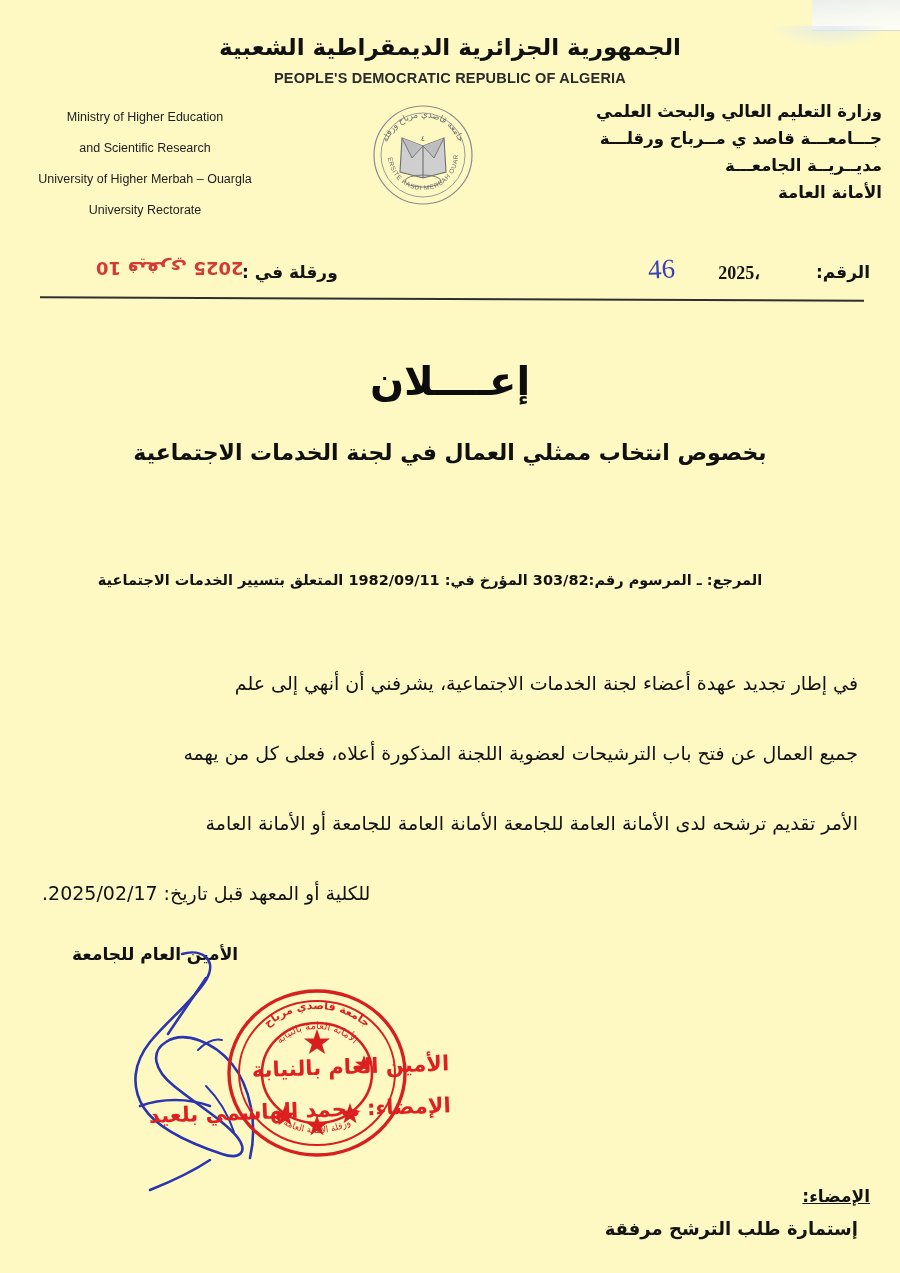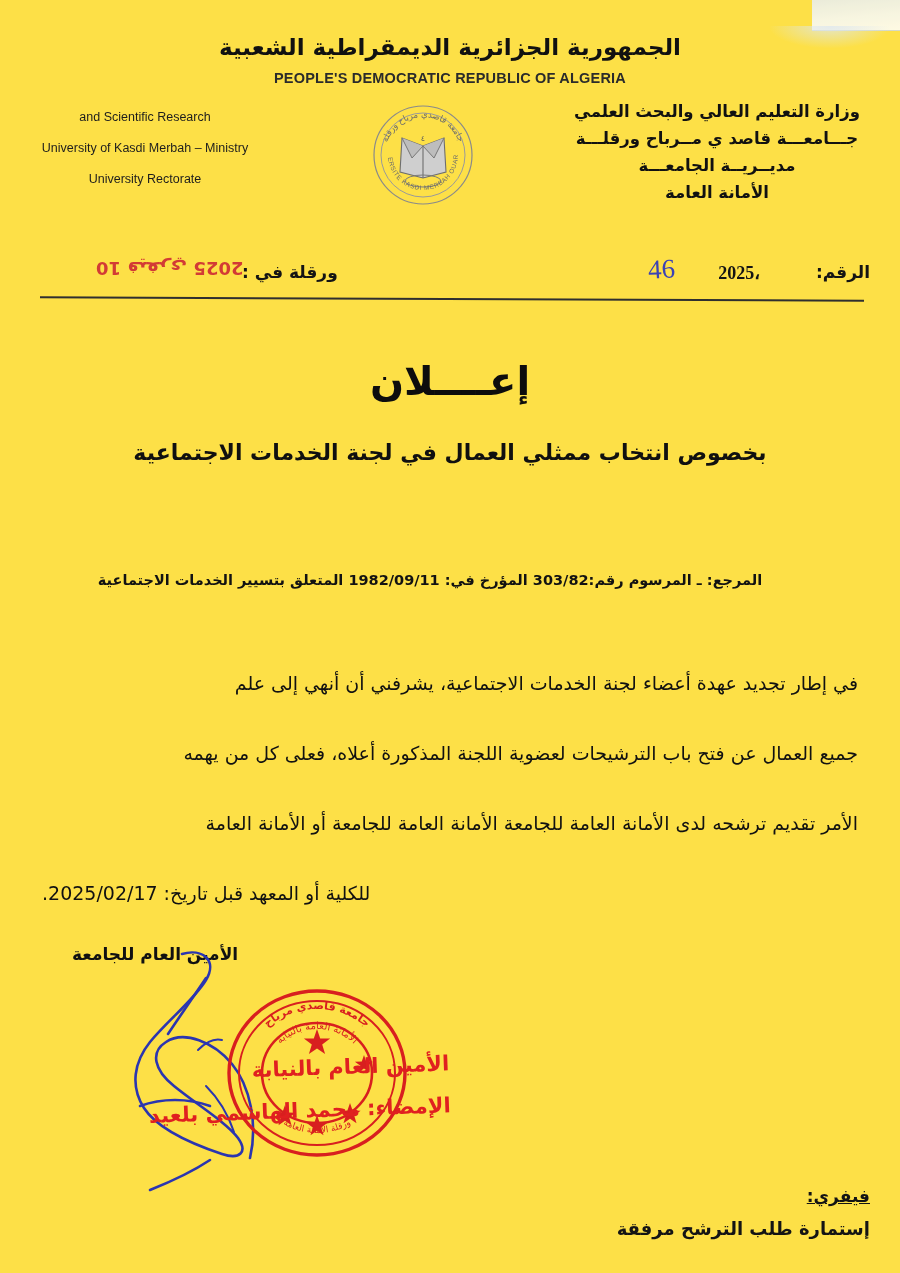--- a/index.html
+++ b/index.html
@@ -7,21 +7,21 @@
     padding: 0;
     background: #ffffff;
   }
   body {
     font-family: "DejaVu Sans", "Liberation Sans", sans-serif;
   }
   #page {
     position: relative;
     width: 900px;
     height: 1273px;
-    background: #fde047;
+    background: #fef9c3;
     overflow: hidden;
     color: #141414;
   }
 
   
   .scan-artifact {
     position: absolute;
     top: 0;
     left: 812px;
     width: 88px;
@@ -87,21 +87,20 @@
   .en-l2 { text-align: center; }
   .en-l3 { text-align: center; }
   .en-l4 { text-align: center; }
 
   
   .ar-block {
     position: absolute;
     top: 98px;
     right: 18px;
     width: 330px;
-    text-align: center;
     font-size: 16.5px;
     font-weight: bold;
     line-height: 27px;
     color: #111;
   }
 
   
   .logo {
     position: absolute;
     top: 104px;
@@ -266,39 +265,40 @@
     position: absolute;
     top: 1186px;
     right: 30px;
     font-size: 17px;
     font-weight: bold;
     text-decoration: underline;
   }
   .note-body {
     position: absolute;
     top: 1218px;
-    right: 30px;
+    right: 42px;
     font-size: 18px;
     font-weight: bold;
   }
 </style>
 </head>
 <body>
 
 <div id="page">
 
   <div class="scan-artifact"></div>
   <div class="scan-artifact2"></div>
 
   <div class="nation-ar ar">الجمهورية الجزائرية الديمقراطية الشعبية</div>
   <div class="nation-en">PEOPLE'S DEMOCRATIC REPUBLIC OF ALGERIA</div>
 
   <div class="en-block">
+    <div class="en-l1">Ministry of Higher Education</div>
     <div class="en-l2">and Scientific Research</div>
-    <div class="en-l3">University of Kasdi  Merbah – Ministry</div>
+    <div class="en-l3">University of Higher  Merbah – Ouargla</div>
     <div class="en-l4">University Rectorate</div>
   </div>
 
   <div class="ar-block ar">
     <div>وزارة التعليم العالي والبحث العلمي</div>
     <div>جـــامعـــة قاصد ي مــرباح ورقلـــة</div>
     <div>مديــريــة الجامعـــة</div>
     <div>الأمانة العامة</div>
   </div>
 
@@ -395,16 +395,16 @@
         <textPath href="#stampMid" startOffset="50%" text-anchor="middle">الأمانة العامة بالنيابة</textPath>
       </text>
     </svg>
   </div>
 
   <div class="stamp-text ar">
     <div>الأمين العام بالنيابة</div>
     <div>الإمضاء: محمد الهاشمي بلعيد</div>
   </div>
 
-  <div class="note-title ar">فيفري:</div>
+  <div class="note-title ar">الإمضاء:</div>
   <div class="note-body ar">إستمارة طلب الترشح مرفقة</div>
 
 </div>
 
 </body></html>

